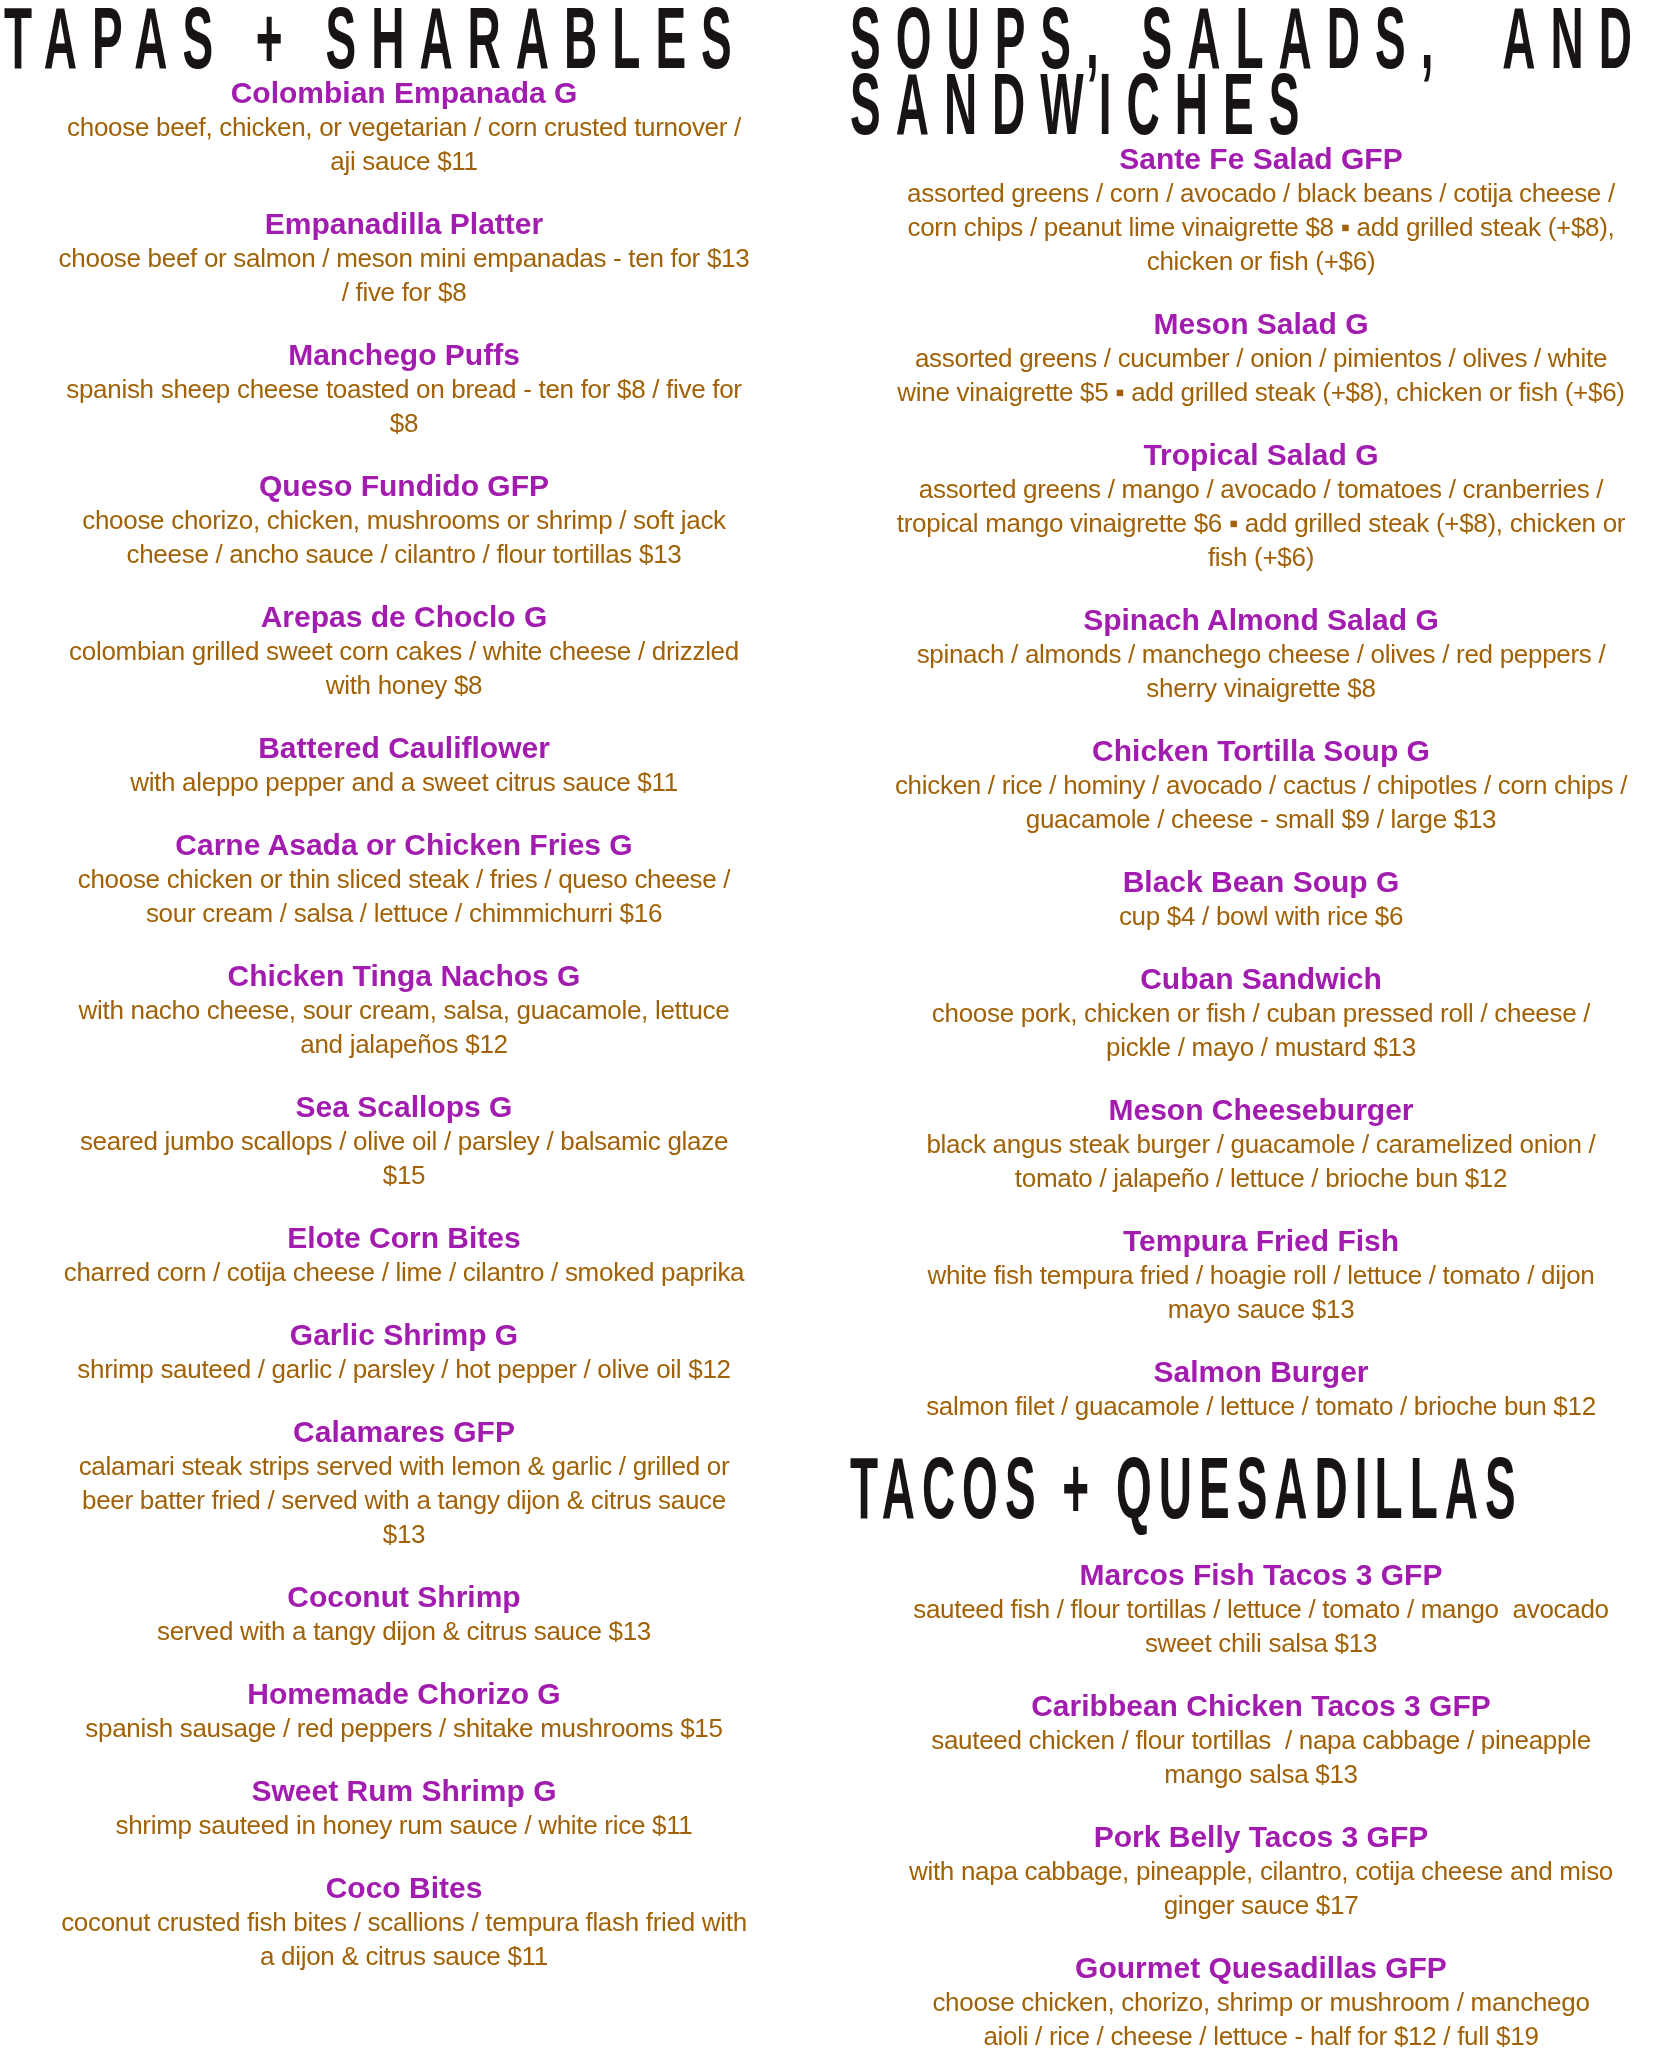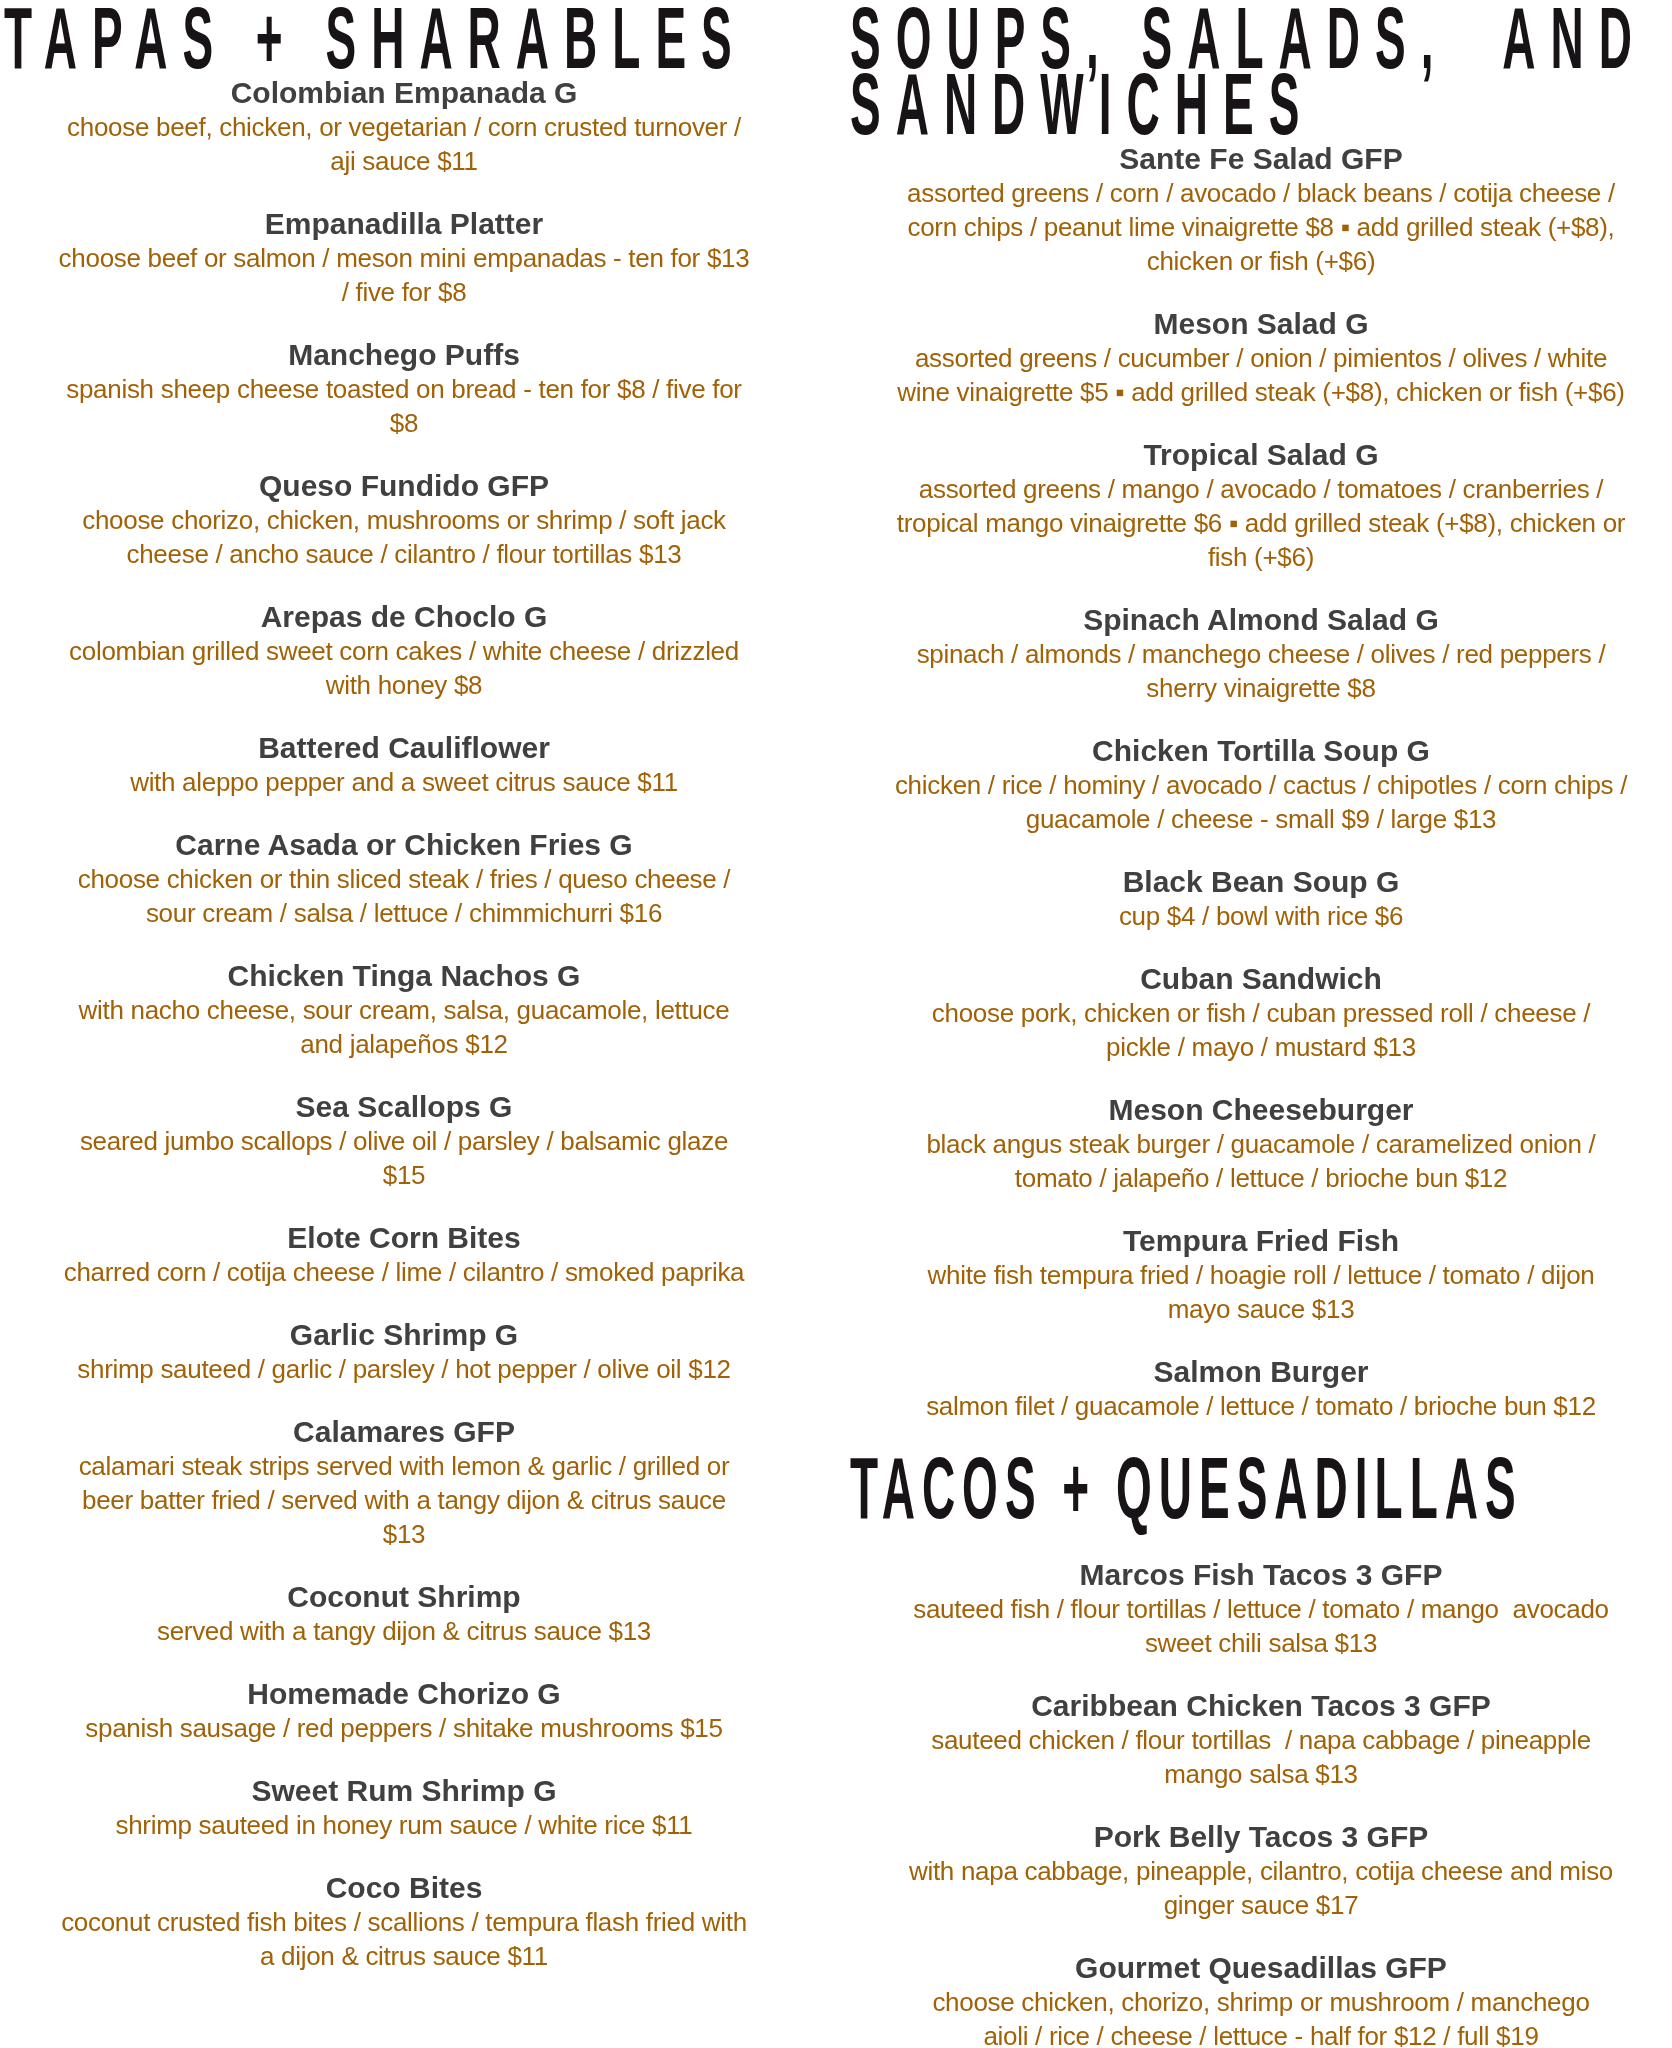--- a/index.html
+++ b/index.html
@@ -33,21 +33,21 @@
   
   #col-right .section:nth-child(2) { margin-top: 20px; }
   #col-right .section:nth-child(2) .title-line > span { letter-spacing: 7px; }
   #col-right .section:nth-child(2) .section-title { margin-bottom: 40px; }
 
   .item { margin-bottom: 29px; }
   .item-name {
     font-size: 30px;
     font-weight: bold;
     line-height: 34px;
-    color: #404040;
+    color: #a21caf;
     white-space: pre;
   }
   .desc-line {
     font-size: 26px;
     line-height: 34px;
     letter-spacing: -0.3px;
     color: #a16207;
     white-space: pre;
   }
 </style>

